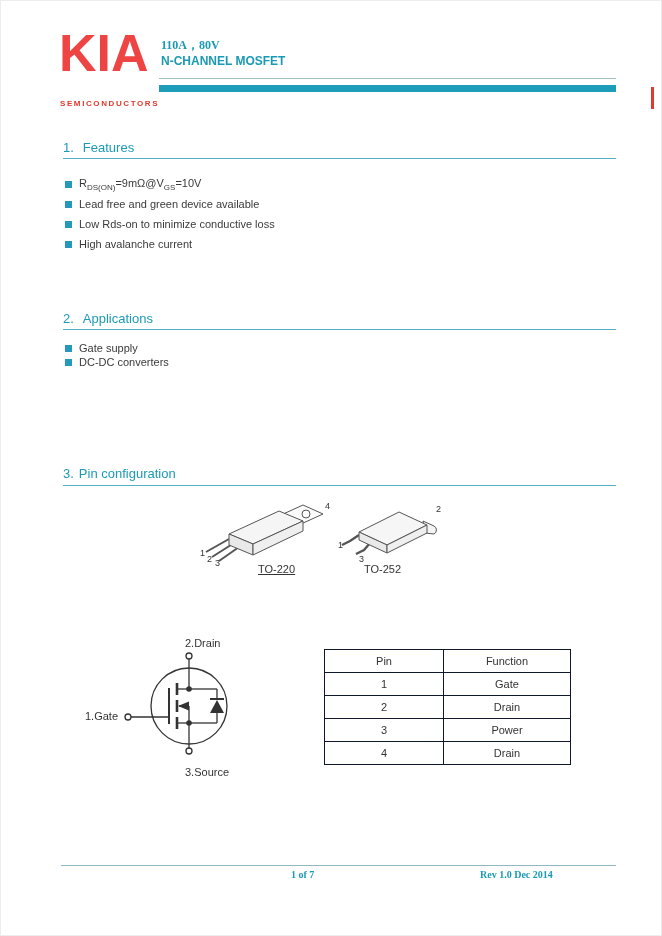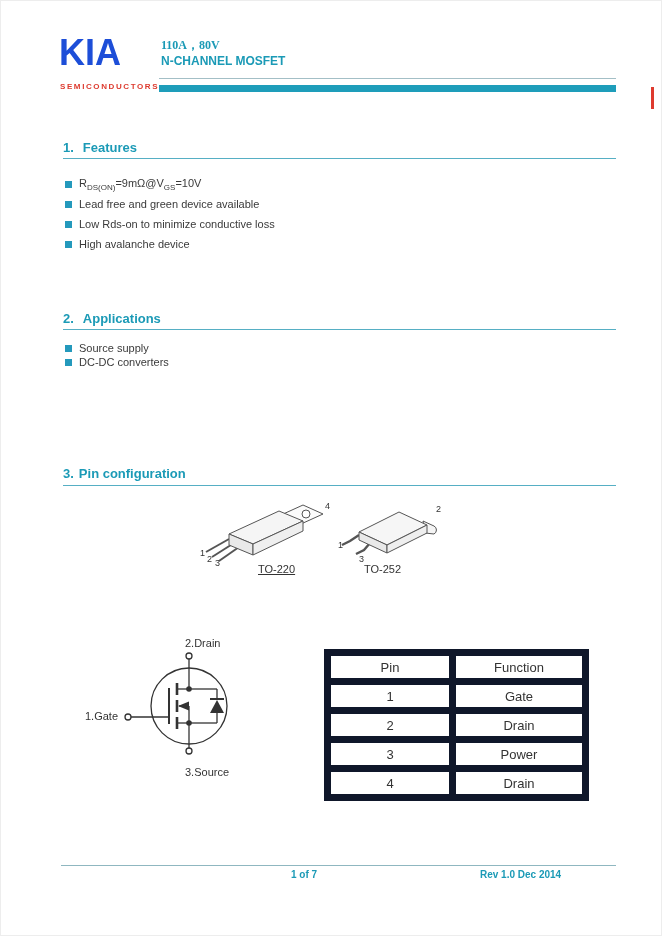--- a/index.html
+++ b/index.html
@@ -4,56 +4,56 @@
 <style>
   html,body { margin:0; padding:0; background:#ffffff; }
   #page {
     position:relative; width:662px; height:936px; background:#fff;
     font-family:"Liberation Sans", sans-serif; overflow:hidden;
     border:1px solid #ededed; box-sizing:border-box;
   }
   .abs { position:absolute; }
 
   
-  .logo-kia { left:58px; top:28px; font-size:36px; font-weight:bold; color:#1d4ed8; letter-spacing:0px; line-height:48px; }
-  .logo-sub { left:59px; top:81px; font-size:8px; font-weight:bold; color:#DD3A2E; letter-spacing:1.6px; }
+  .logo-kia { left:58px; top:28px; font-size:52px; font-weight:bold; color:#ef4444; letter-spacing:0px; line-height:48px; }
+  .logo-sub { left:59px; top:98px; font-size:8px; font-weight:bold; color:#DD3A2E; letter-spacing:1.6px; }
   .hdr-line1 { left:160px; top:36px; font-size:12px; font-weight:bold; color:#1B9AB6;font-family:Liberation Serif, serif; }
   .hdr-line2 { left:160px; top:53px; font-size:12px; font-weight:bold; color:#1B9AB6; }
   .part-number { left:455px; top:38px; width:160px; text-align:right; font-size:28px; color:#1B9AB6; letter-spacing:1px; }
   .hdr-thinline { left:158px; top:77px; width:457px; height:1px; background:#A3BFC6; }
   .hdr-bar { left:158px; top:84px; width:457px; height:7px; background:#1E9DBA; }
   .red-tick { left:650px; top:86px; width:3px; height:22px; background:#DE3A2E; }
 
   
-  .sec-heading { font-size:13px; font-weight:bold; color:#1B9AB6; }
+  .sec-heading { font-size:13px; font-weight:normal; color:#1B9AB6; }
   .sec-heading .num { margin-right:9px; }
   .sec-heading .num-tight { margin-right:5px; }
   .sec-underline { width:553px; height:1px; background:#56AFC4; }
 
   
   .bullet-sq { width:7px; height:7px; background:#2499BC; }
   .feature-text { font-size:11px; color:#3a3a3a; }
   .feature-text sub { font-size:8px; }
 
   
   .pkg-label { font-size:11px; color:#333; }
   .sym-label { font-size:11px; color:#333;text-align:center; }
 
   
   .pin-table { left:323px; top:648px; border-collapse:collapse; table-layout:fixed; }
   .pin-table th, .pin-table td {
-    border:7px solid #0f172a; font-size:13px; color:#333; font-weight:normal;
+    border:1px solid #0f172a; font-size:11px; color:#333; font-weight:normal;
     text-align:center; height:22px; padding:0;
   }
   .pin-table .col-pin { width:118px; }
   .pin-table .col-fn { width:126px; }
 
   
   .footer-line { left:60px; top:864px; width:555px; height:1px; background:#8FB7C0; }
-  .footer-text { font-size:10px; font-weight:bold; color:#1B9AB6; }
+  .footer-text { font-size:10px; font-weight:bold; color:#1B9AB6;font-family:Liberation Serif, serif; }
 
   svg { display:block; }
 </style>
 </head>
 <body>
 
 <div id="page">
 
   <div class="abs logo-kia">KIA</div>
   <div class="abs logo-sub">SEMICONDUCTORS</div>
@@ -73,29 +73,29 @@
     <span>R</span><sub>DS(ON)</sub><span>=9mΩ@V</span><sub>GS</sub><span>=10V</span>
   </div>
 
   <div class="abs bullet-sq" style="left:64px; top:200px;"></div>
   <div class="abs feature-text" style="left:78px; top:197px;">Lead free and green device available</div>
 
   <div class="abs bullet-sq" style="left:64px; top:220px;"></div>
   <div class="abs feature-text" style="left:78px; top:217px;">Low Rds-on to minimize conductive loss</div>
 
   <div class="abs bullet-sq" style="left:64px; top:240px;"></div>
-  <div class="abs feature-text" style="left:78px; top:237px;">High avalanche device</div>
+  <div class="abs feature-text" style="left:78px; top:237px;">High avalanche current</div>
 
   <div class="abs sec-heading" style="left:62px; top:310px;">
     <span class="num">2.</span><span>Applications</span>
   </div>
   <div class="abs sec-underline" style="left:62px; top:328px;"></div>
 
   <div class="abs bullet-sq" style="left:64px; top:344px;"></div>
-  <div class="abs feature-text" style="left:78px; top:341px;">Source supply</div>
+  <div class="abs feature-text" style="left:78px; top:341px;">Gate supply</div>
 
   <div class="abs bullet-sq" style="left:64px; top:358px;"></div>
   <div class="abs feature-text" style="left:78px; top:355px;">DC-DC converters</div>
 
   <div class="abs sec-heading" style="left:62px; top:465px;">
     <span class="num-tight">3.</span><span>Pin configuration</span>
   </div>
   <div class="abs sec-underline" style="left:62px; top:484px;"></div>
 
   <div class="abs" style="left:198px; top:497px; width:140px; height:72px;">

